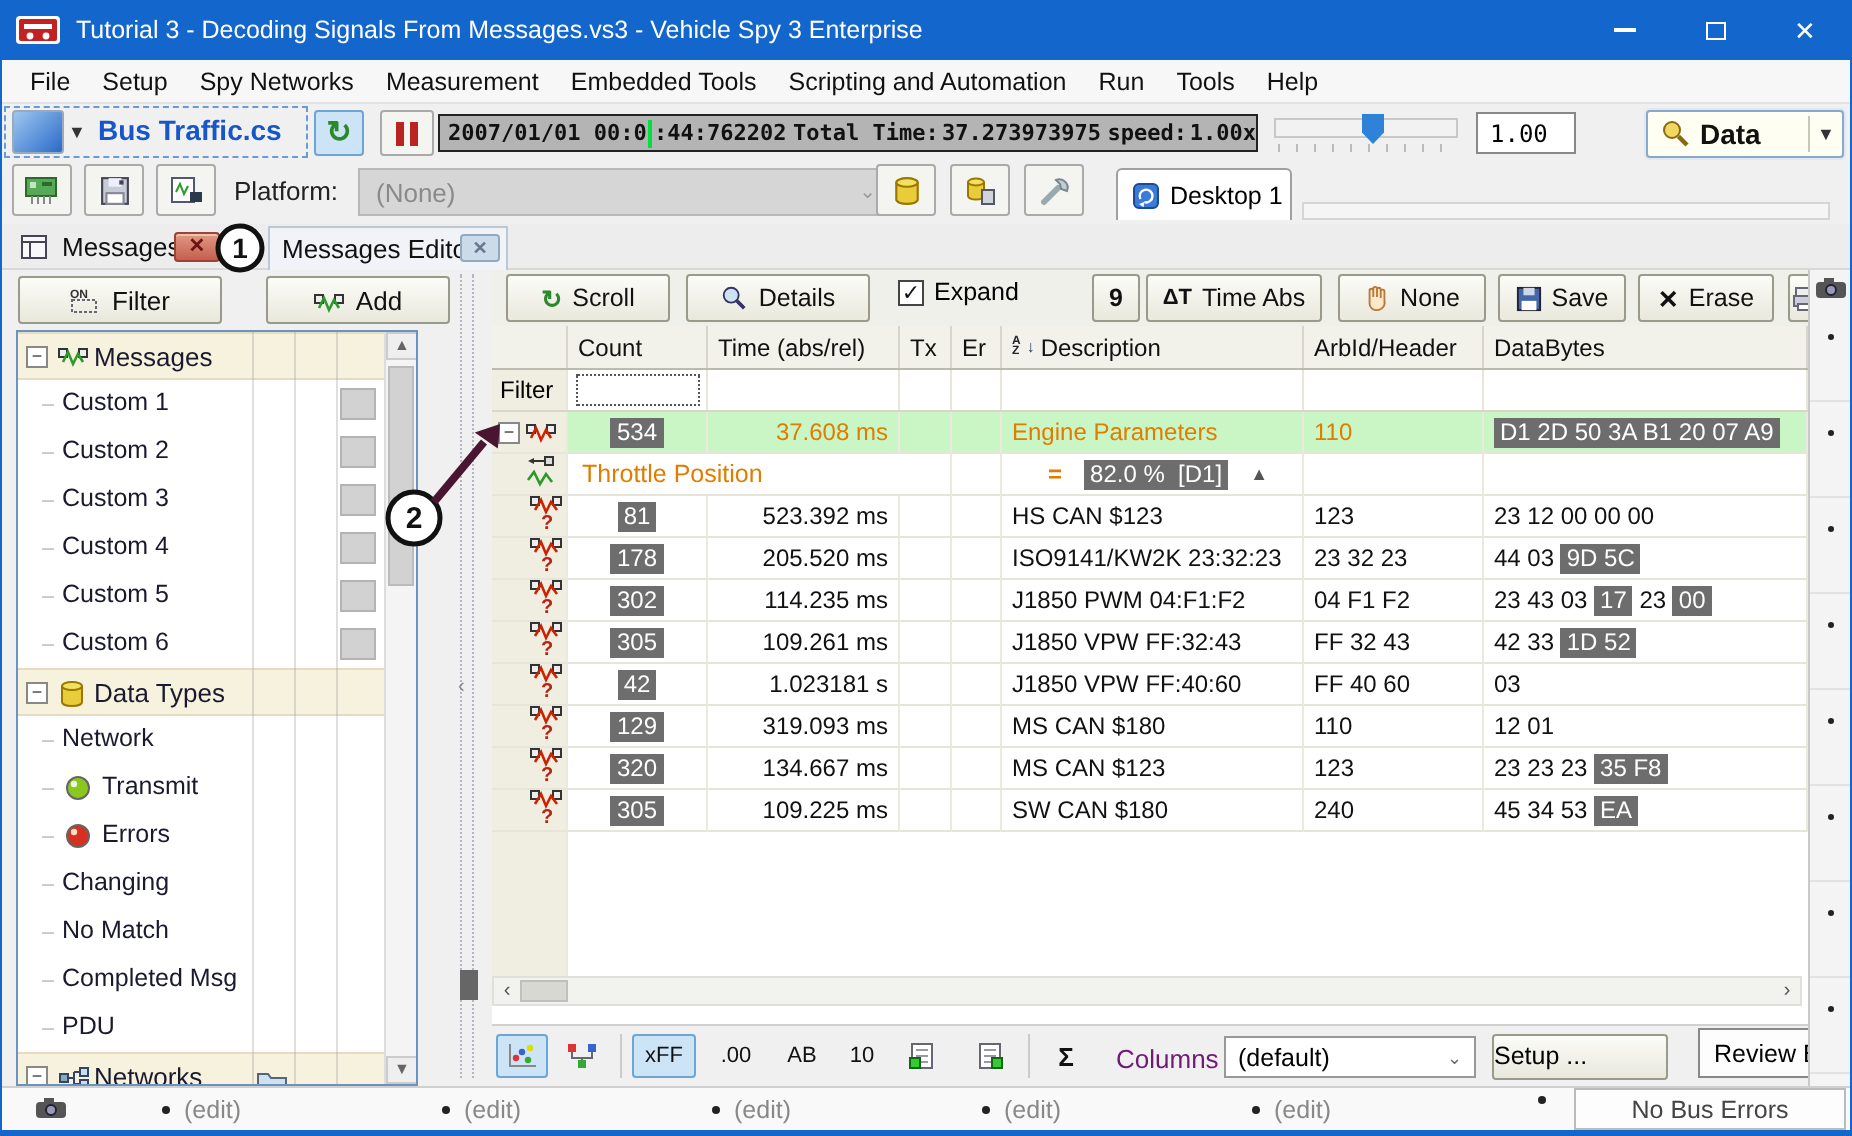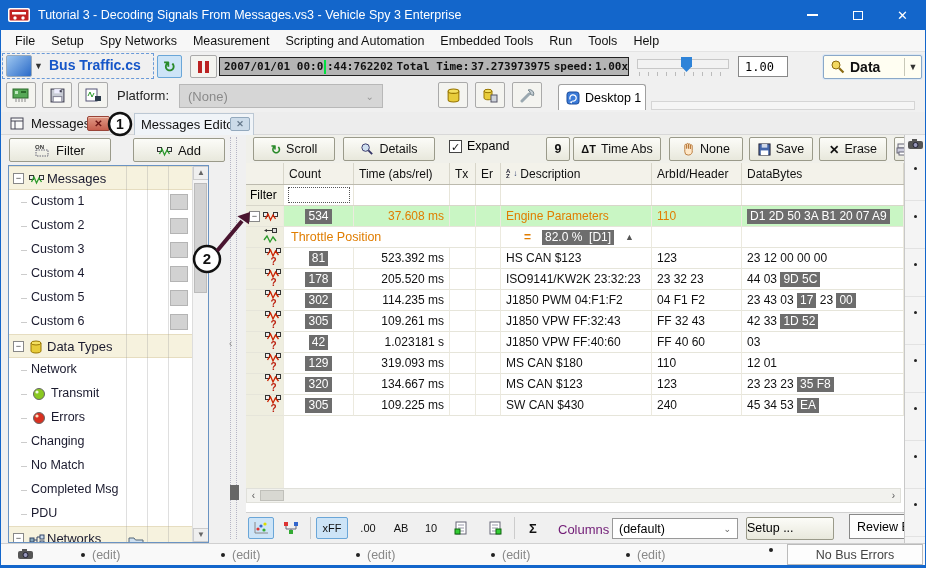--- a/index.html
+++ b/index.html
@@ -33,21 +33,21 @@
            background:repeating-linear-gradient(to right,#bbb 0 1px,transparent 1px 9px); }
   .speedinput { position:absolute; left:737px; top:4px; width:50px; height:21px; border:1px solid #888; font-size:12px; padding-left:6px; font-family:"DejaVu Sans Mono",monospace; }
   .databtn { position:absolute; left:822px; top:3px; width:99px; height:24px; border:1px solid #8aa8c8; background:#fffef2; border-radius:2px; display:flex; align-items:center; box-shadow:0 0 0 1px #dce8f4; }
   .databtn .lbl { font-size:14px; font-weight:bold; color:#111; margin-left:4px; }
   .databtn .sep { width:1px; height:18px; background:#c8c8b8; margin-left:auto; }
   .databtn .arr { width:16px; text-align:center; font-size:9px; color:#333; }
   
   .toolbar2 { position:absolute; left:0; top:80px; width:100%; height:32px; background:#f0f0f0; }
   .tb2btn { position:absolute; top:2px; width:30px; height:26px; border:1px solid #aaa; background:#f4f4f0; border-radius:2px; display:flex; align-items:center; justify-content:center; }
   .platlabel { position:absolute; left:116px; top:8px; font-size:13px; color:#222; }
-  .platdrop { position:absolute; left:178px; top:4px; width:204px; height:24px; background:#d6d6d6; border:1px solid #b8b8b8; display:flex; align-items:center; }
+  .platdrop { position:absolute; left:178px; top:4px; width:268px; height:24px; background:#d6d6d6; border:1px solid #b8b8b8; display:flex; align-items:center; }
   .platdrop .val { color:#8a8a8a; font-size:13px; margin-left:8px; flex:1; }
   .platdrop .chev { color:#999; font-size:10px; margin-right:8px; }
   .desktoptab { position:absolute; left:557px; top:4px; width:88px; height:26px; background:#fff; border:1px solid #a0a0a0; border-bottom:none; border-radius:3px 3px 0 0; display:flex; align-items:center; gap:5px; padding-left:7px; font-size:12.5px; }
   .tabstrip { position:absolute; left:650px; top:21px; width:264px; height:9px; background:#f5f5f5; border:1px solid #d5d5d5; }
   
   .doctabs { position:absolute; left:0; top:112px; width:100%; height:23px; background:#ededed; border-bottom:1px solid #d8d8d8; }
   .msgs-label { position:absolute; left:30px; top:4px; font-size:13px; color:#111; }
   .closered { position:absolute; left:86px; top:4px; width:23px; height:15px; background:linear-gradient(#e09884,#c65f4e); border:1px solid #9a4438; border-radius:2px; color:#6a1414; font-size:10px; font-weight:bold; text-align:center; line-height:13px; box-shadow:inset 0 1px #f0c0b0; }
   .editortab { position:absolute; left:133px; top:1px; width:120px; height:22px; border:1px solid #bcc8d4; border-bottom:none; background:#f0f4f8; }
   .editortab .lbl { position:absolute; left:6px; top:3px; font-size:13px; color:#111; }
@@ -160,22 +160,22 @@
     <div class="wbtn">
         <span>✕</span>
       </div>
   </div>
 
   <div class="menubar" id="menubar">
       <div class="menuitem">File</div>
       <div class="menuitem">Setup</div>
       <div class="menuitem">Spy Networks</div>
       <div class="menuitem">Measurement</div>
+      <div class="menuitem">Embedded Tools</div>
       <div class="menuitem">Scripting and Automation</div>
-      <div class="menuitem">Embedded Tools</div>
       <div class="menuitem">Run</div>
       <div class="menuitem">Tools</div>
       <div class="menuitem">Help</div>
     </div>
 
   <div class="toolbar1">
     <div class="dashedsel"></div>
     <div class="appbtn"></div>
     <div class="appdrop">▼</div>
     <div class="filename">Bus Traffic.cs</div>
@@ -661,21 +661,21 @@
                   <polyline points="2.5,7 5.5,2 8,8 10.5,3 13.5,7" fill="none" stroke="#cc2200" stroke-width="1.3"></polyline>
                   <text x="5.5" y="16.5" font-size="10" fill="#bb2211" font-weight="bold">?</text>
                 </svg></span>
             </div>
             <div class="ccount">
               <span class="badge">305</span>
             </div>
             <div class="ctime">109.225 ms</div>
             <div></div>
             <div></div>
-            <div class="cdesc">SW CAN $430</div>
+            <div class="cdesc">SW CAN $180</div>
             <div class="carb">240</div>
             <div class="cbytes"><span>45 34 53 </span><span class="badge">EA</span></div>
           </div>
         </div>
       <div class="beigeext"></div>
 
       <div class="hscroll">
         <div class="harrow" style="left:0">‹</div>
         <div class="hthumb"></div>
         <div class="harrow" style="right:0">›</div>

